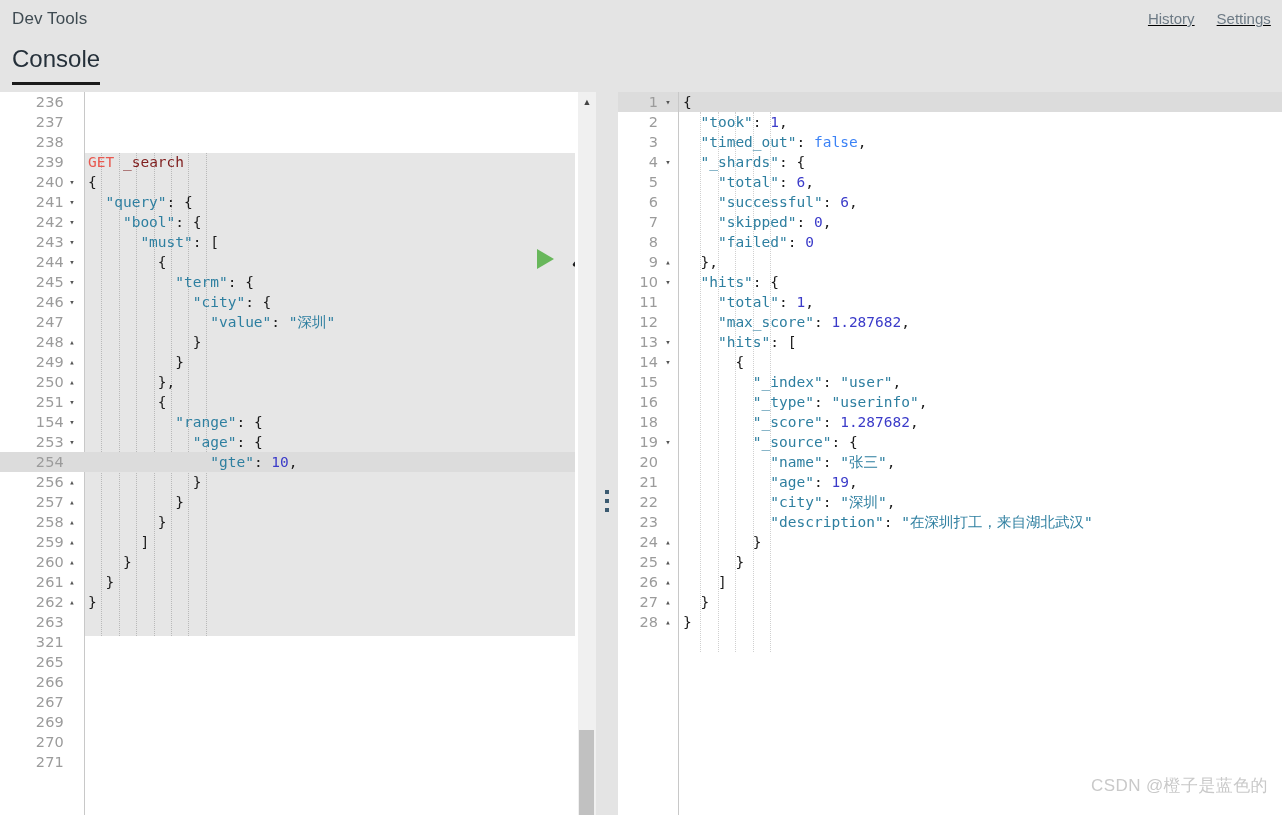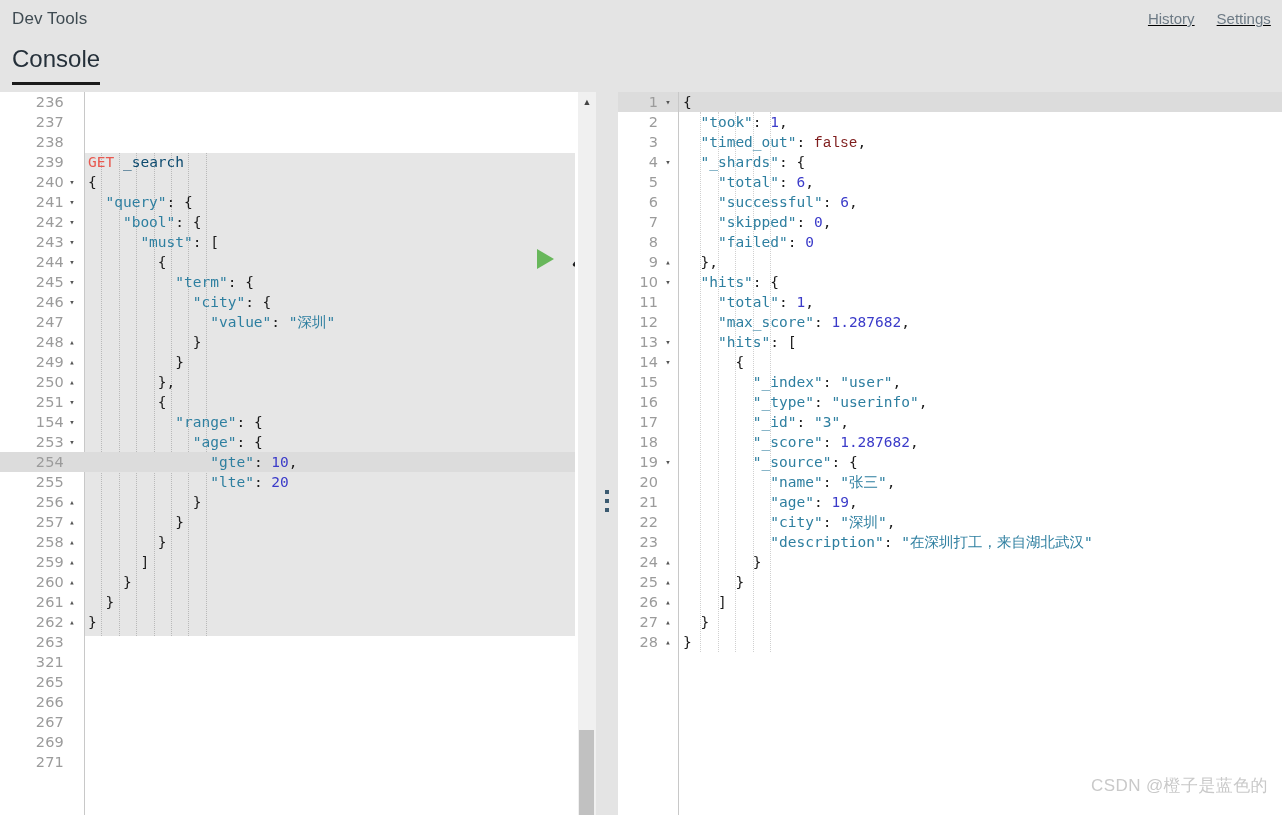--- a/index.html
+++ b/index.html
@@ -145,25 +145,25 @@
     background: #c8c8c8;
   }
   .code-text {
     position: absolute;
     left: 88px; top: 0;
     color: #2a6e8f;
   }
 
   
   .t-method  { color: #e8584f; }
-  .t-path    { color: #0c4a6e; }
+  .t-path    { color: #7f1d1d; }
   .t-key     { color: #2e7fa0; }
   .t-str     { color: #2e7fa0; }
   .t-num     { color: #3b3bc9; }
-  .t-bool    { color: #7f1d1d; font-family: Liberation Mono, monospace; }
+  .t-bool    { color: #3b82f6; }
   .t-punct   { color: #1d1d1d; }
   .t-brace   { color: #1b1b1b; }
 
   .run-btn {
     position: absolute;
     left: 534px; top: 154px;
     width: 24px; height: 24px;
     cursor: pointer;
   }
   .run-btn::before {
@@ -344,34 +344,34 @@
         <div class="ln-row"><div class="gutter">245</div><div class="fold">▾</div><div class="code-text"><span class="t-key">          "term"</span><span class="t-punct">: </span><span class="t-brace">{</span></div></div>
         <div class="ln-row"><div class="gutter">246</div><div class="fold">▾</div><div class="code-text"><span class="t-key">            "city"</span><span class="t-punct">: </span><span class="t-brace">{</span></div></div>
         <div class="ln-row"><div class="gutter">247</div><div class="code-text"><span class="t-key">              "value"</span><span class="t-punct">: </span><span class="t-str">"深圳"</span></div></div>
         <div class="ln-row"><div class="gutter">248</div><div class="fold">▴</div><div class="code-text"><span class="t-brace">            }</span></div></div>
         <div class="ln-row"><div class="gutter">249</div><div class="fold">▴</div><div class="code-text"><span class="t-brace">          }</span></div></div>
         <div class="ln-row"><div class="gutter">250</div><div class="fold">▴</div><div class="code-text"><span class="t-brace">        }</span><span class="t-punct">,</span></div></div>
         <div class="ln-row"><div class="gutter">251</div><div class="fold">▾</div><div class="code-text"><span class="t-brace">        {</span></div></div>
         <div class="ln-row"><div class="gutter">154</div><div class="fold">▾</div><div class="code-text"><span class="t-key">          "range"</span><span class="t-punct">: </span><span class="t-brace">{</span></div></div>
         <div class="ln-row"><div class="gutter">253</div><div class="fold">▾</div><div class="code-text"><span class="t-key">            "age"</span><span class="t-punct">: </span><span class="t-brace">{</span></div></div>
         <div class="ln-row"><div class="active-line"></div><div class="gutter">254</div><div class="code-text"><span class="t-key">              "gte"</span><span class="t-punct">: </span><span class="t-num">10</span><span class="t-punct">,</span></div></div>
-        <div class="ln-row"><div class="gutter">255</div><div class="code-text"><span class="t-key">              "lte"</span><span class="t-punct">: </span><span class="t-num">20</span></div></div>
         <div class="ln-row"><div class="gutter">256</div><div class="fold">▴</div><div class="code-text"><span class="t-brace">            }</span></div></div>
         <div class="ln-row"><div class="gutter">257</div><div class="fold">▴</div><div class="code-text"><span class="t-brace">          }</span></div></div>
         <div class="ln-row"><div class="gutter">258</div><div class="fold">▴</div><div class="code-text"><span class="t-brace">        }</span></div></div>
         <div class="ln-row"><div class="gutter">259</div><div class="fold">▴</div><div class="code-text"><span class="t-brace">      ]</span></div></div>
         <div class="ln-row"><div class="gutter">260</div><div class="fold">▴</div><div class="code-text"><span class="t-brace">    }</span></div></div>
         <div class="ln-row"><div class="gutter">261</div><div class="fold">▴</div><div class="code-text"><span class="t-brace">  }</span></div></div>
         <div class="ln-row"><div class="gutter">262</div><div class="fold">▴</div><div class="code-text"><span class="t-brace">}</span></div></div>
         <div class="ln-row"><div class="gutter">263</div><div class="code-text"></div></div>
         <div class="ln-row"><div class="gutter">321</div><div class="code-text"></div></div>
         <div class="ln-row"><div class="gutter">265</div><div class="code-text"></div></div>
         <div class="ln-row"><div class="gutter">266</div><div class="code-text"></div></div>
         <div class="ln-row"><div class="gutter">267</div><div class="code-text"></div></div>
         <div class="ln-row"><div class="gutter">269</div><div class="code-text"></div></div>
+        <div class="ln-row"><div class="gutter">270</div><div class="code-text"></div></div>
         <div class="ln-row"><div class="gutter">271</div><div class="code-text"></div></div>
       </div>
     <div class="run-btn"></div>
     <div class="wrench-btn">
       <svg width="26" height="26" viewBox="0 0 26 26" aria-hidden="true">
         <path d="M19.6 5.2a5.2 5.2 0 0 0-6.6 6.4L5.4 19.2a1.9 1.9 0 0 0 2.7 2.7l7.6-7.6a5.2 5.2 0 0 0 6.4-6.6l-3 3-2.5-.7-.7-2.5 3-3z" fill="#1d1d1d"></path>
         <path d="M7.2 19.1l1.3 1.3" stroke="#4a7ab5" stroke-width="1.6" fill="none"></path>
       </svg>
     </div>
   </div>
@@ -409,21 +409,20 @@
         <div class="resp-row"><div class="resp-gutter">7</div><div class="resp-code"><span class="t-key">    "skipped"</span><span class="t-punct">: </span><span class="t-num">0</span><span class="t-punct">,</span></div></div>
         <div class="resp-row"><div class="resp-gutter">8</div><div class="resp-code"><span class="t-key">    "failed"</span><span class="t-punct">: </span><span class="t-num">0</span></div></div>
         <div class="resp-row"><div class="resp-gutter">9</div><div class="resp-fold">▴</div><div class="resp-code"><span class="t-brace">  }</span><span class="t-punct">,</span></div></div>
         <div class="resp-row"><div class="resp-gutter">10</div><div class="resp-fold">▾</div><div class="resp-code"><span class="t-key">  "hits"</span><span class="t-punct">: </span><span class="t-brace">{</span></div></div>
         <div class="resp-row"><div class="resp-gutter">11</div><div class="resp-code"><span class="t-key">    "total"</span><span class="t-punct">: </span><span class="t-num">1</span><span class="t-punct">,</span></div></div>
         <div class="resp-row"><div class="resp-gutter">12</div><div class="resp-code"><span class="t-key">    "max_score"</span><span class="t-punct">: </span><span class="t-num">1.287682</span><span class="t-punct">,</span></div></div>
         <div class="resp-row"><div class="resp-gutter">13</div><div class="resp-fold">▾</div><div class="resp-code"><span class="t-key">    "hits"</span><span class="t-punct">: </span><span class="t-brace">[</span></div></div>
         <div class="resp-row"><div class="resp-gutter">14</div><div class="resp-fold">▾</div><div class="resp-code"><span class="t-brace">      {</span></div></div>
         <div class="resp-row"><div class="resp-gutter">15</div><div class="resp-code"><span class="t-key">        "_index"</span><span class="t-punct">: </span><span class="t-str">"user"</span><span class="t-punct">,</span></div></div>
         <div class="resp-row"><div class="resp-gutter">16</div><div class="resp-code"><span class="t-key">        "_type"</span><span class="t-punct">: </span><span class="t-str">"userinfo"</span><span class="t-punct">,</span></div></div>
-        <div class="resp-row"><div class="resp-gutter">17</div><div class="resp-code"><span class="t-key">        "_id"</span><span class="t-punct">: </span><span class="t-str">"3"</span><span class="t-punct">,</span></div></div>
         <div class="resp-row"><div class="resp-gutter">18</div><div class="resp-code"><span class="t-key">        "_score"</span><span class="t-punct">: </span><span class="t-num">1.287682</span><span class="t-punct">,</span></div></div>
         <div class="resp-row"><div class="resp-gutter">19</div><div class="resp-fold">▾</div><div class="resp-code"><span class="t-key">        "_source"</span><span class="t-punct">: </span><span class="t-brace">{</span></div></div>
         <div class="resp-row"><div class="resp-gutter">20</div><div class="resp-code"><span class="t-key">          "name"</span><span class="t-punct">: </span><span class="t-str">"张三"</span><span class="t-punct">,</span></div></div>
         <div class="resp-row"><div class="resp-gutter">21</div><div class="resp-code"><span class="t-key">          "age"</span><span class="t-punct">: </span><span class="t-num">19</span><span class="t-punct">,</span></div></div>
         <div class="resp-row"><div class="resp-gutter">22</div><div class="resp-code"><span class="t-key">          "city"</span><span class="t-punct">: </span><span class="t-str">"深圳"</span><span class="t-punct">,</span></div></div>
         <div class="resp-row"><div class="resp-gutter">23</div><div class="resp-code"><span class="t-key">          "description"</span><span class="t-punct">: </span><span class="t-str">"在深圳打工，来自湖北武汉"</span></div></div>
         <div class="resp-row"><div class="resp-gutter">24</div><div class="resp-fold">▴</div><div class="resp-code"><span class="t-brace">        }</span></div></div>
         <div class="resp-row"><div class="resp-gutter">25</div><div class="resp-fold">▴</div><div class="resp-code"><span class="t-brace">      }</span></div></div>
         <div class="resp-row"><div class="resp-gutter">26</div><div class="resp-fold">▴</div><div class="resp-code"><span class="t-brace">    ]</span></div></div>
         <div class="resp-row"><div class="resp-gutter">27</div><div class="resp-fold">▴</div><div class="resp-code"><span class="t-brace">  }</span></div></div>

